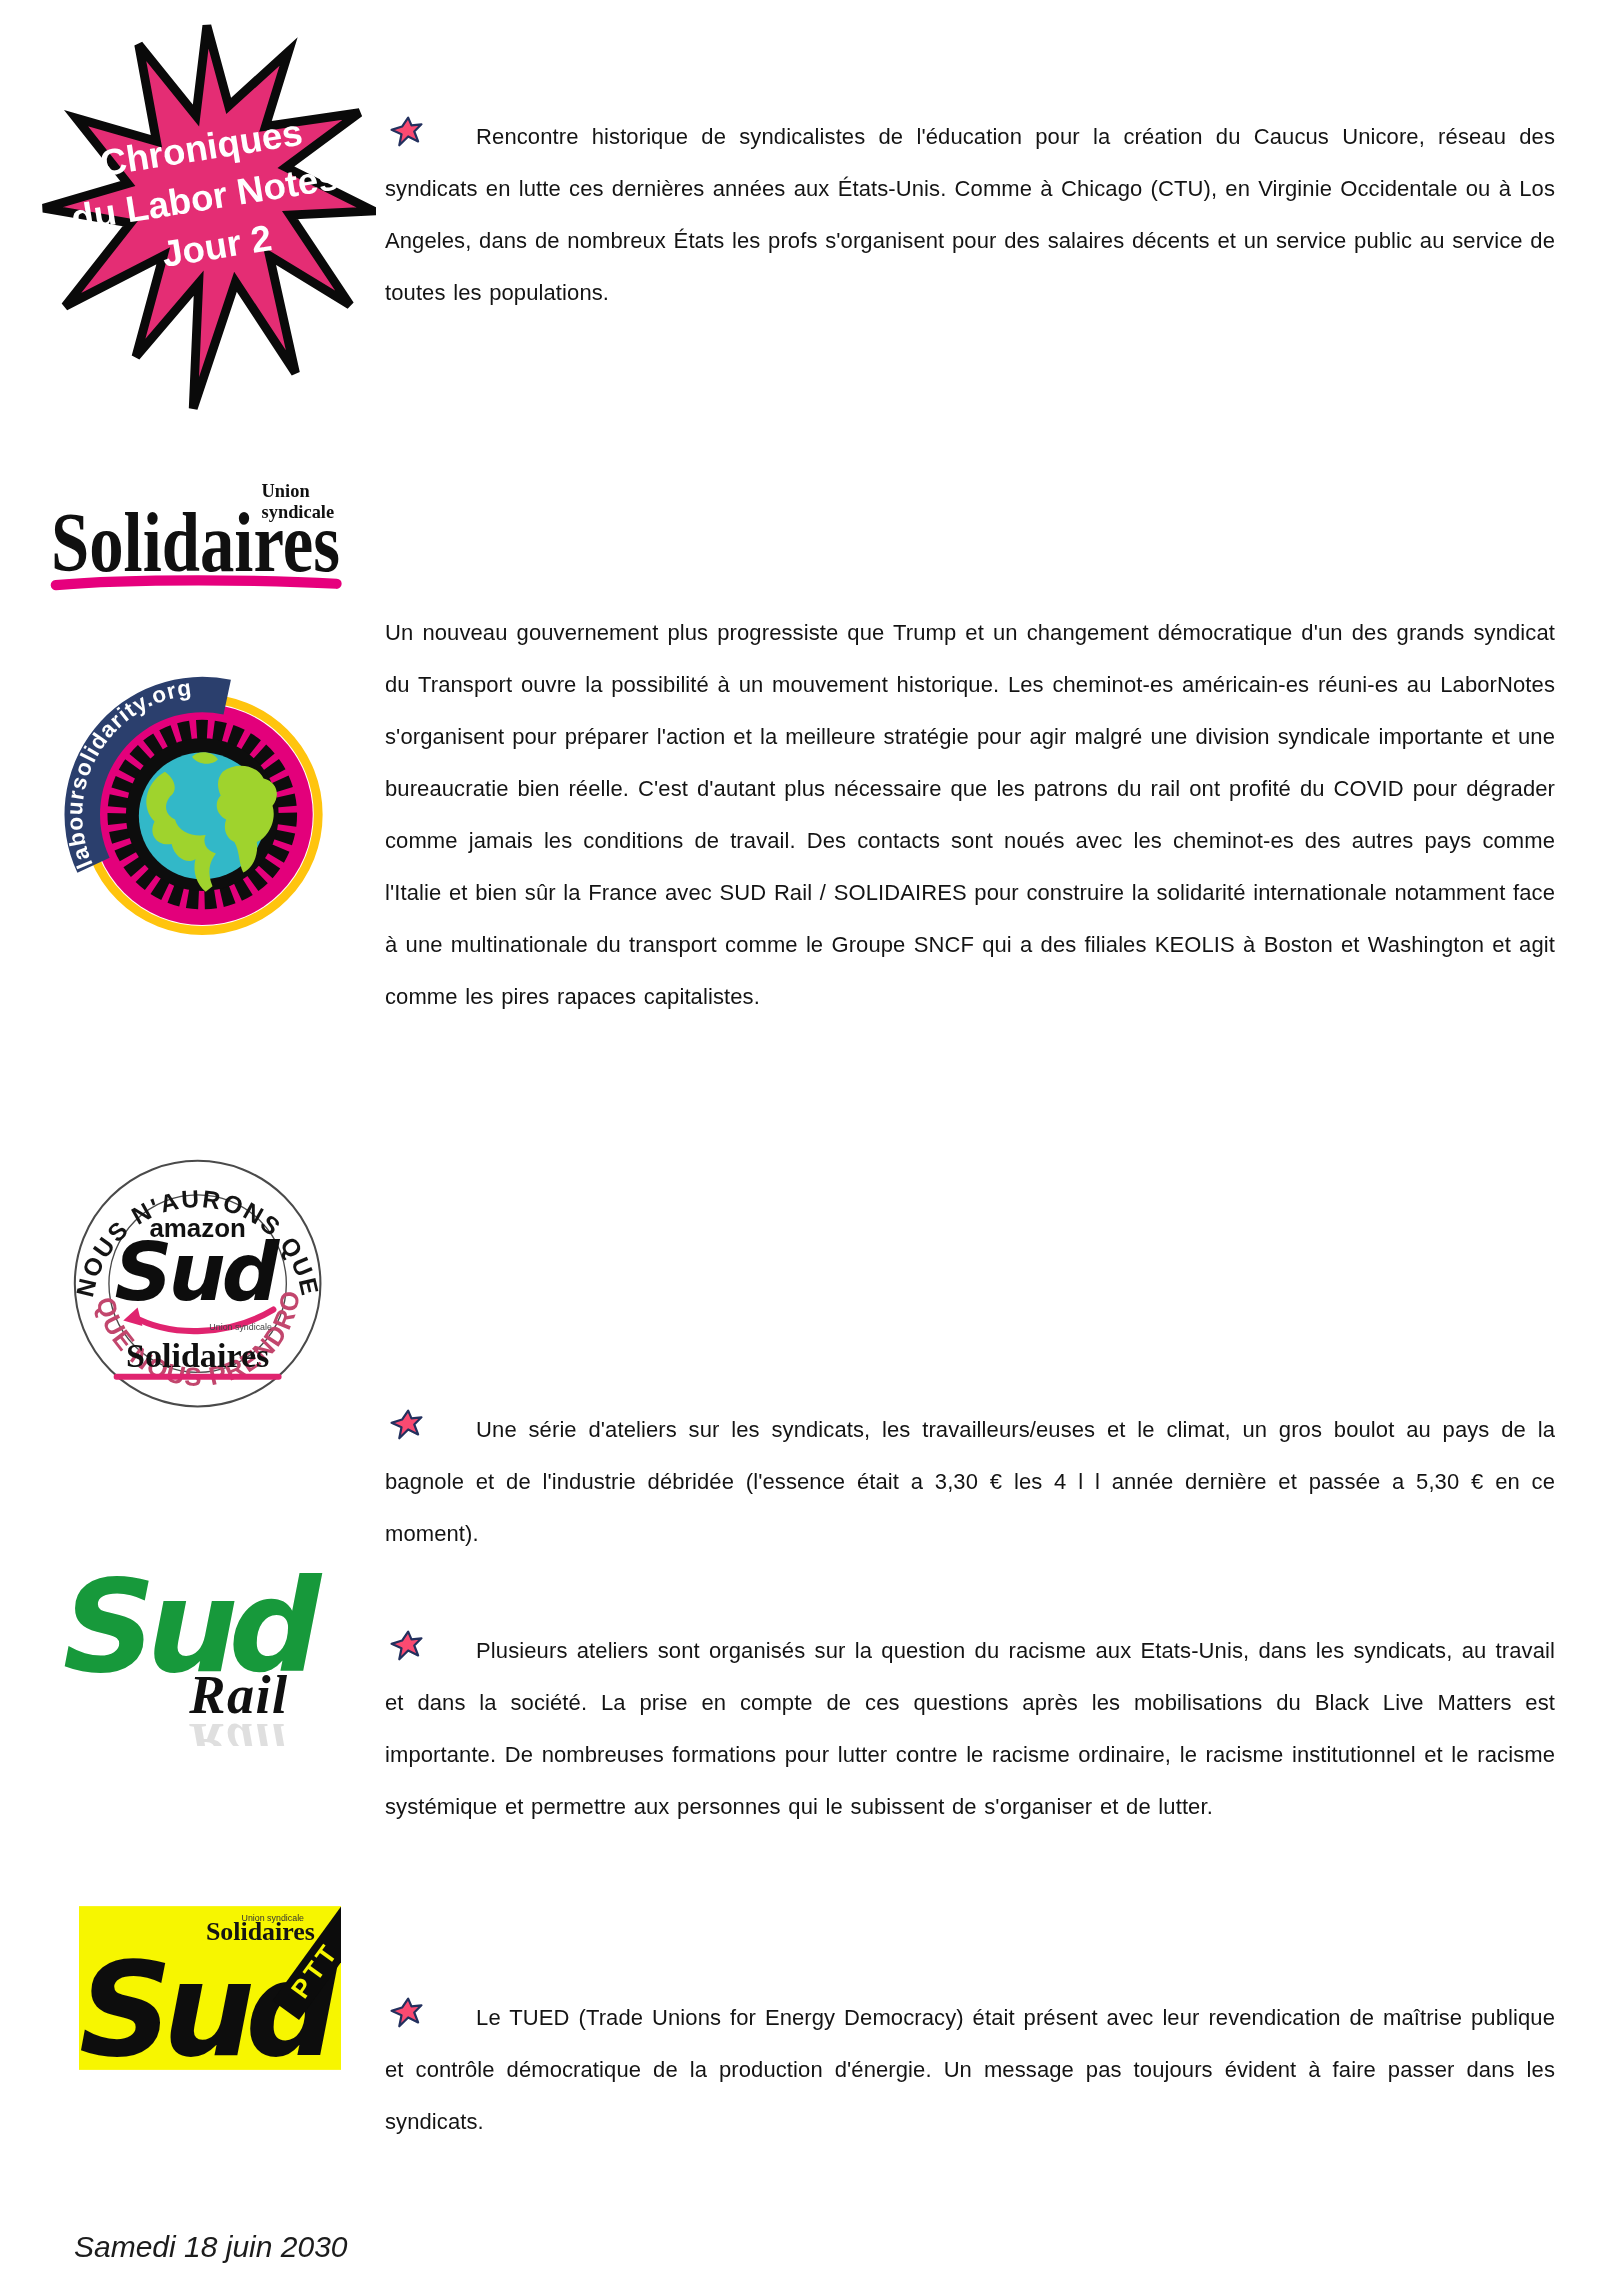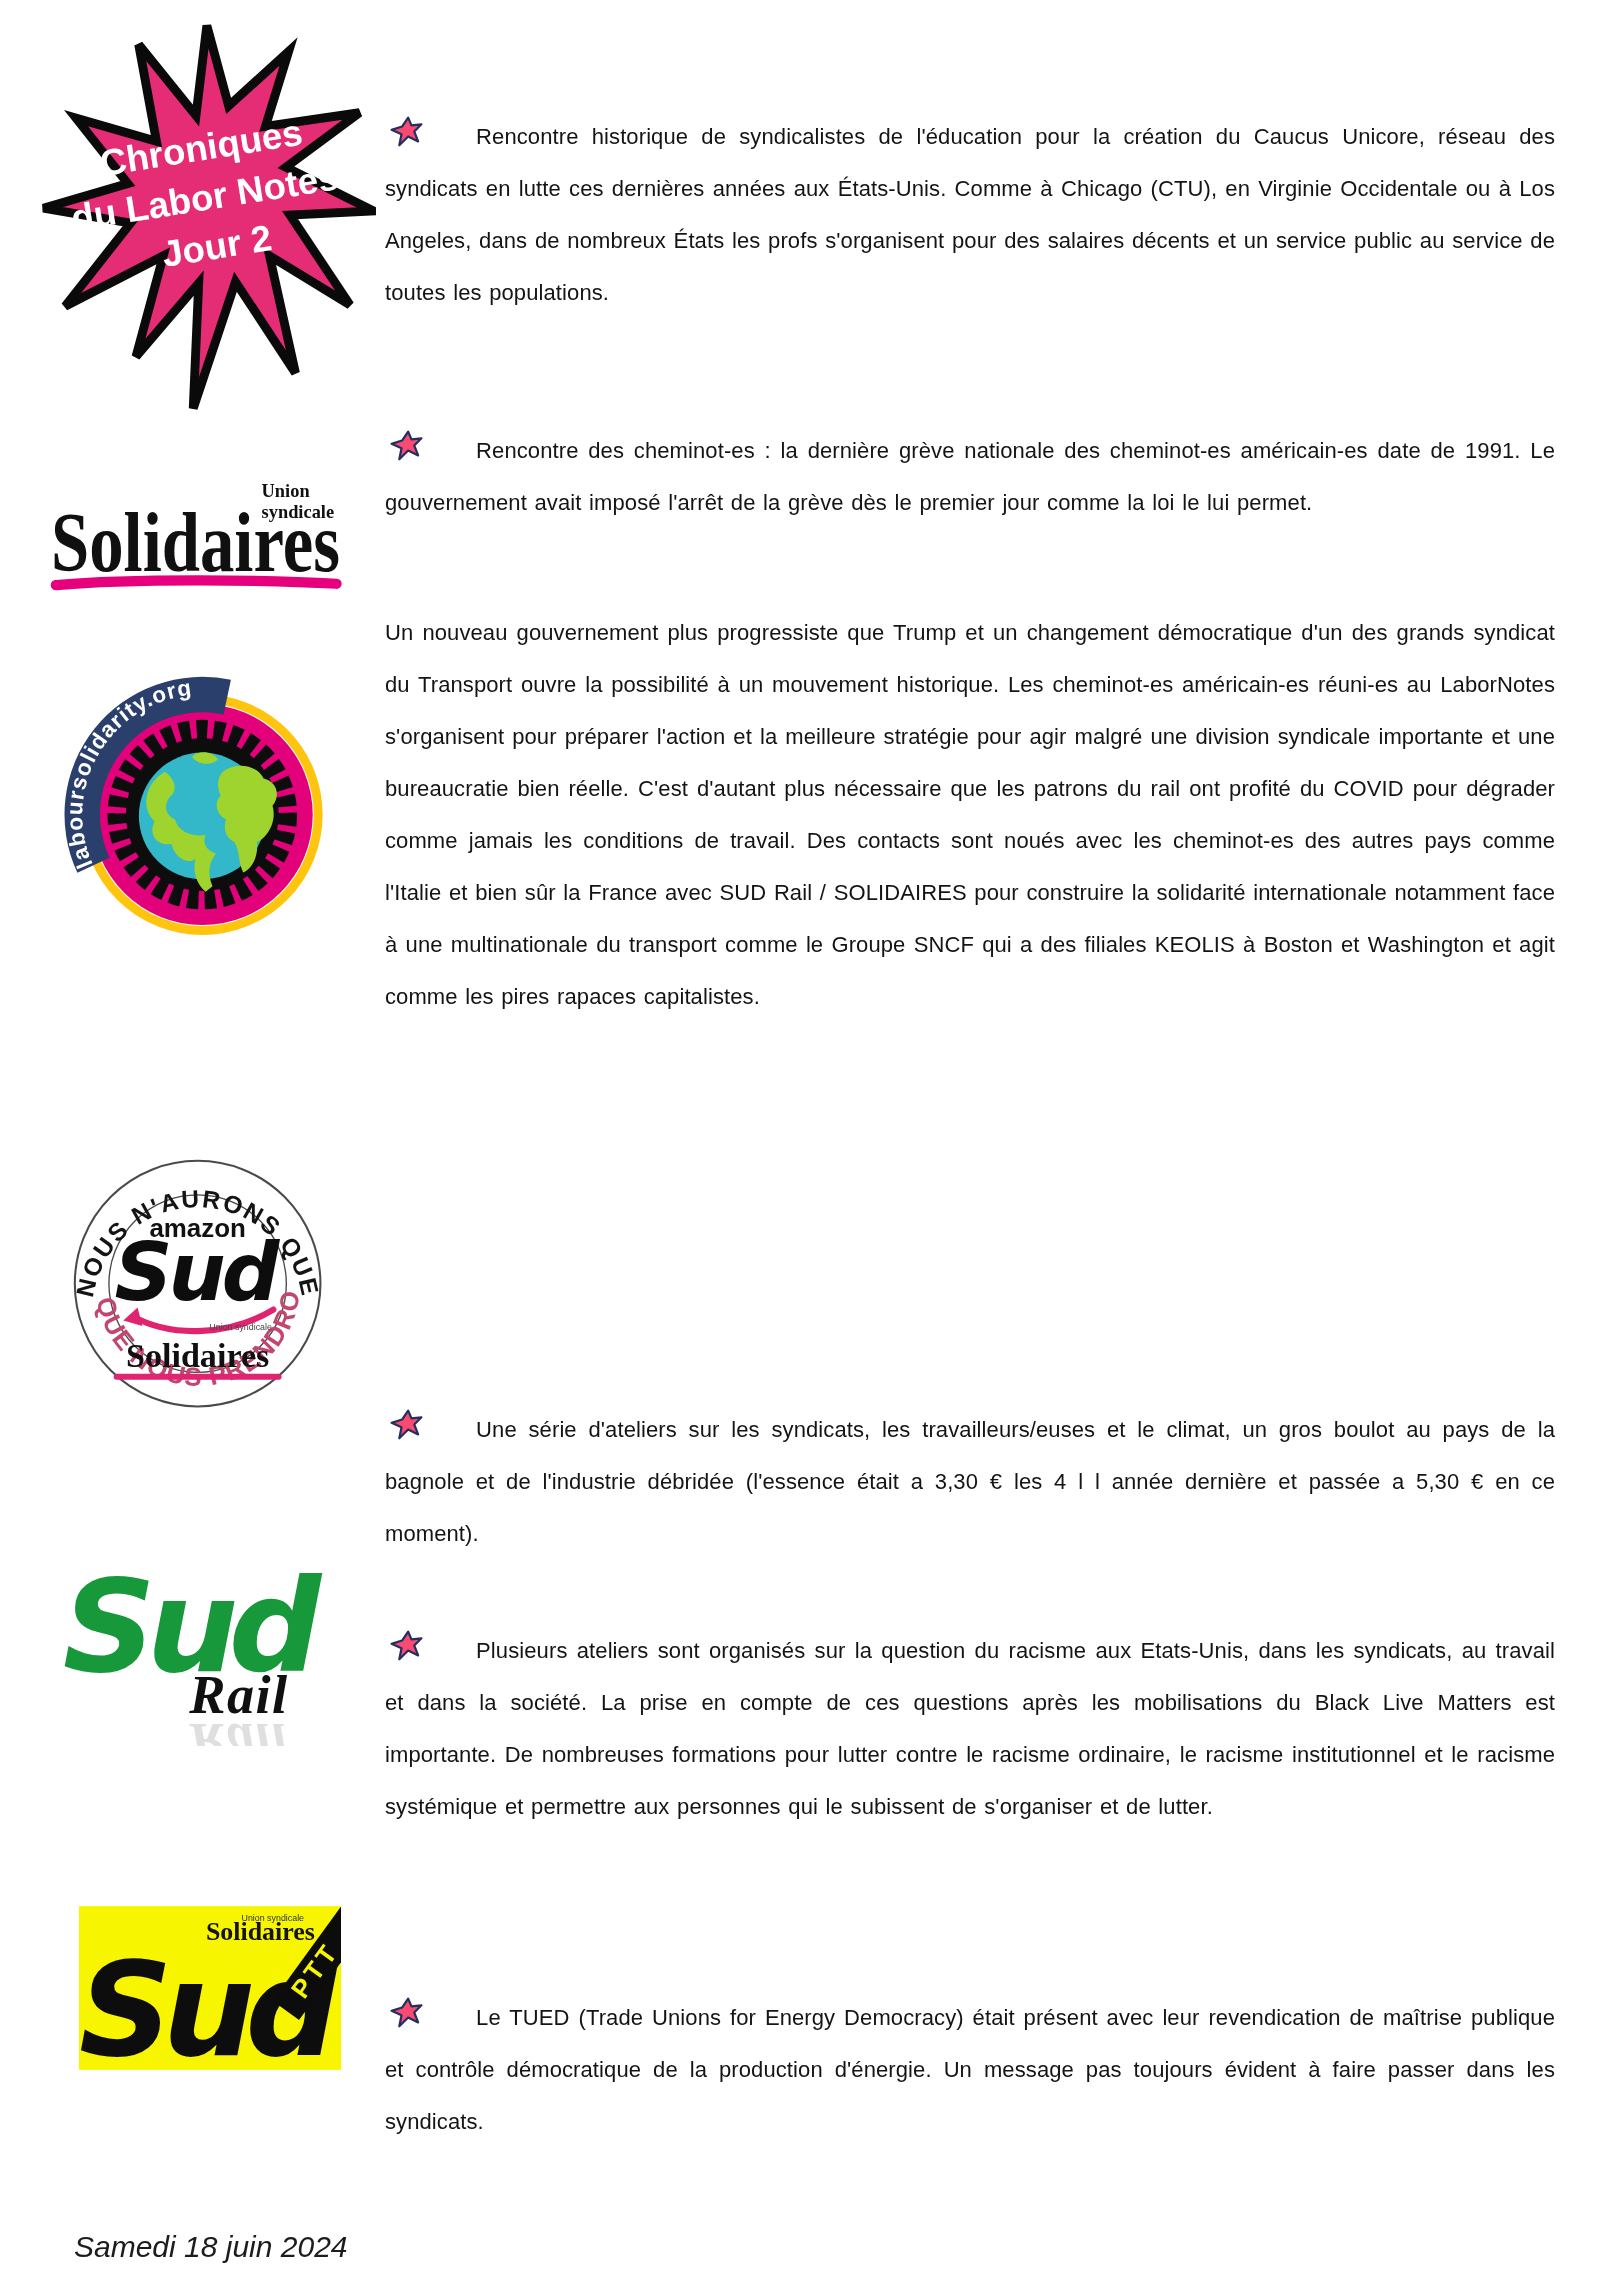--- a/index.html
+++ b/index.html
@@ -110,25 +110,20 @@
       <text transform="rotate(-90)" x="-62" y="13" font-size="38" font-weight="bold" letter-spacing="6" fill="#f7f600">PTT</text>
     </g>
   </svg>
 
   <div class="para" style="top:111px">
     <svg class="star" viewBox="0 0 60 56">
         <use href="#star"></use>
       </svg><span>Rencontre historique de syndicalistes de l'éducation pour la création du Caucus Unicore, réseau des syndicats en lutte ces dernières années aux États-Unis. Comme à Chicago (CTU), en Virginie Occidentale ou à Los Angeles, dans de nombreux États les profs s'organisent pour des salaires décents et un service public au service de toutes les populations.</span>
   </div>
 
-  <div class="para" style="top:425px">
-    <svg class="star" viewBox="0 0 60 56">
-        <use href="#star"></use>
-      </svg><span>Rencontre des cheminot-es : la dernière grève nationale des cheminot-es américain-es date de 1991. Le gouvernement avait imposé l'arrêt de la grève dès le premier jour comme la loi le lui permet.</span>
-  </div>
 
   <div class="para" style="top:607px">
     <span>Un nouveau gouvernement plus progressiste que Trump et un changement démocratique d'un des grands syndicat du Transport ouvre la possibilité à un mouvement historique. Les cheminot-es américain-es réuni-es au LaborNotes s'organisent pour préparer l'action et la meilleure stratégie pour agir malgré une division syndicale importante et une bureaucratie bien réelle. C'est d'autant plus nécessaire que les patrons du rail ont profité du COVID pour dégrader comme jamais les conditions de travail. Des contacts sont noués avec les cheminot-es des autres pays comme l'Italie et bien sûr la France avec SUD Rail / SOLIDAIRES pour construire la solidarité internationale notamment face à une multinationale du transport comme le Groupe SNCF qui a des filiales KEOLIS à Boston et Washington et agit comme les pires rapaces capitalistes.</span>
   </div>
 
   <div class="para" style="top:1404px">
     <svg class="star" viewBox="0 0 60 56">
         <use href="#star"></use>
       </svg><span>Une série d'ateliers sur les syndicats, les travailleurs/euses et le climat, un gros boulot au pays de la bagnole et de l'industrie débridée (l'essence était a 3,30 € les 4 l l année dernière et passée a 5,30 € en ce moment).</span>
   </div>
@@ -138,16 +133,16 @@
         <use href="#star"></use>
       </svg><span>Plusieurs ateliers sont organisés sur la question du racisme aux Etats-Unis, dans les syndicats, au travail et dans la société. La prise en compte de ces questions après les mobilisations du Black Live Matters est importante. De nombreuses formations pour lutter contre le racisme ordinaire, le racisme institutionnel et le racisme systémique et permettre aux personnes qui le subissent de s'organiser et de lutter.</span>
   </div>
 
   <div class="para" style="top:1992px">
     <svg class="star" viewBox="0 0 60 56">
         <use href="#star"></use>
       </svg><span>Le TUED (Trade Unions for Energy Democracy) était présent avec leur revendication de maîtrise publique et contrôle démocratique de la production d'énergie. Un message pas toujours évident à faire passer dans les syndicats.</span>
   </div>
 
-  <div class="footer">Samedi 18 juin 2024</div>
+  <div class="footer">Samedi 18 juin 2030</div>
 
 </div>
 
 
 </body></html>

